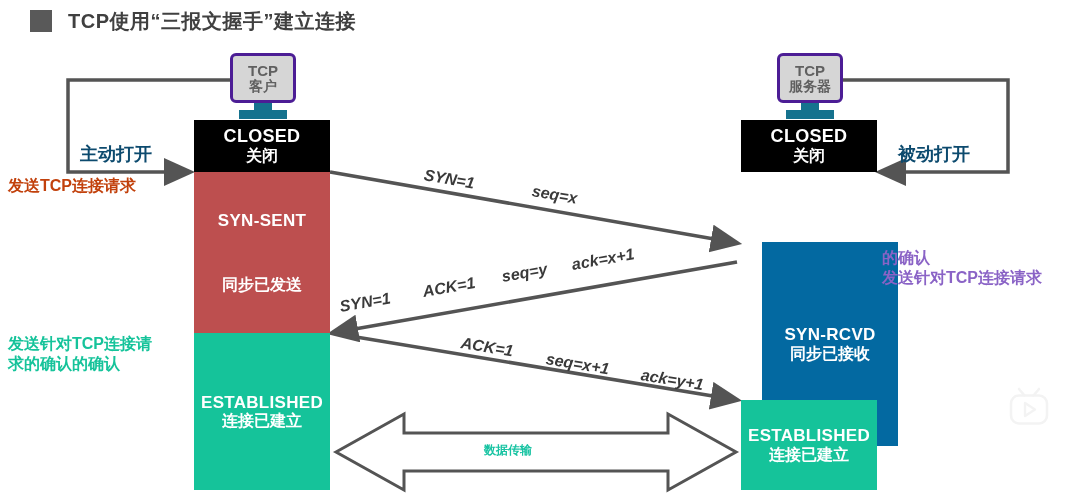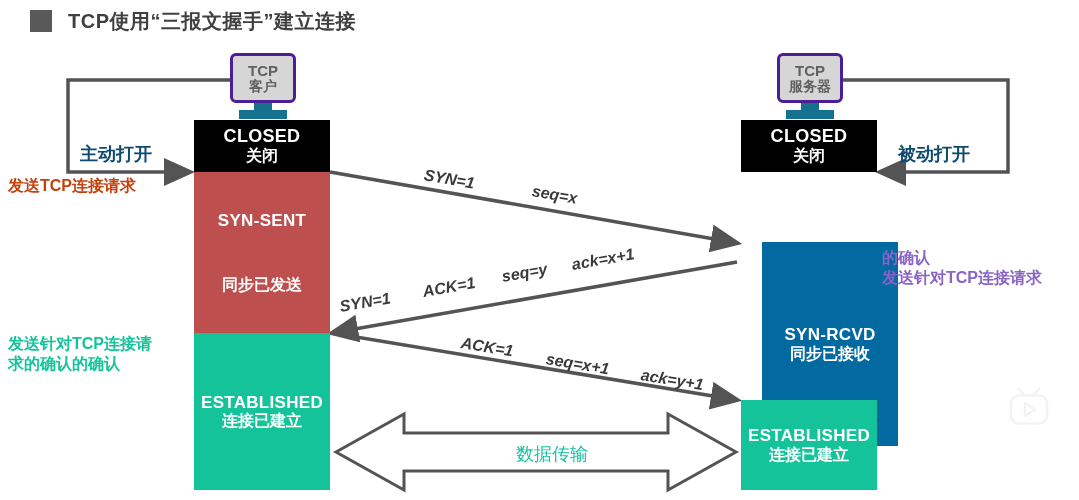--- a/index.html
+++ b/index.html
@@ -109,25 +109,24 @@
     font-style: italic;
     font-weight: bold;
     color: #3a3a3a;
     white-space: nowrap;
     transform-origin: left center;
   }
 
   
   #data-transfer-label {
     position: absolute;
-    font-size: 18px;
-    font-weight: normal;
+    font-size: 12px;
+    font-weight: bold;
     color: #17c3a2;
     white-space: nowrap;
-    margin-left: 32px;
   }
 
   
   #vector {
     position: absolute;
     left: 0; top: 0;
     width: 1079px; height: 500px;
     pointer-events: none;
   }
 

